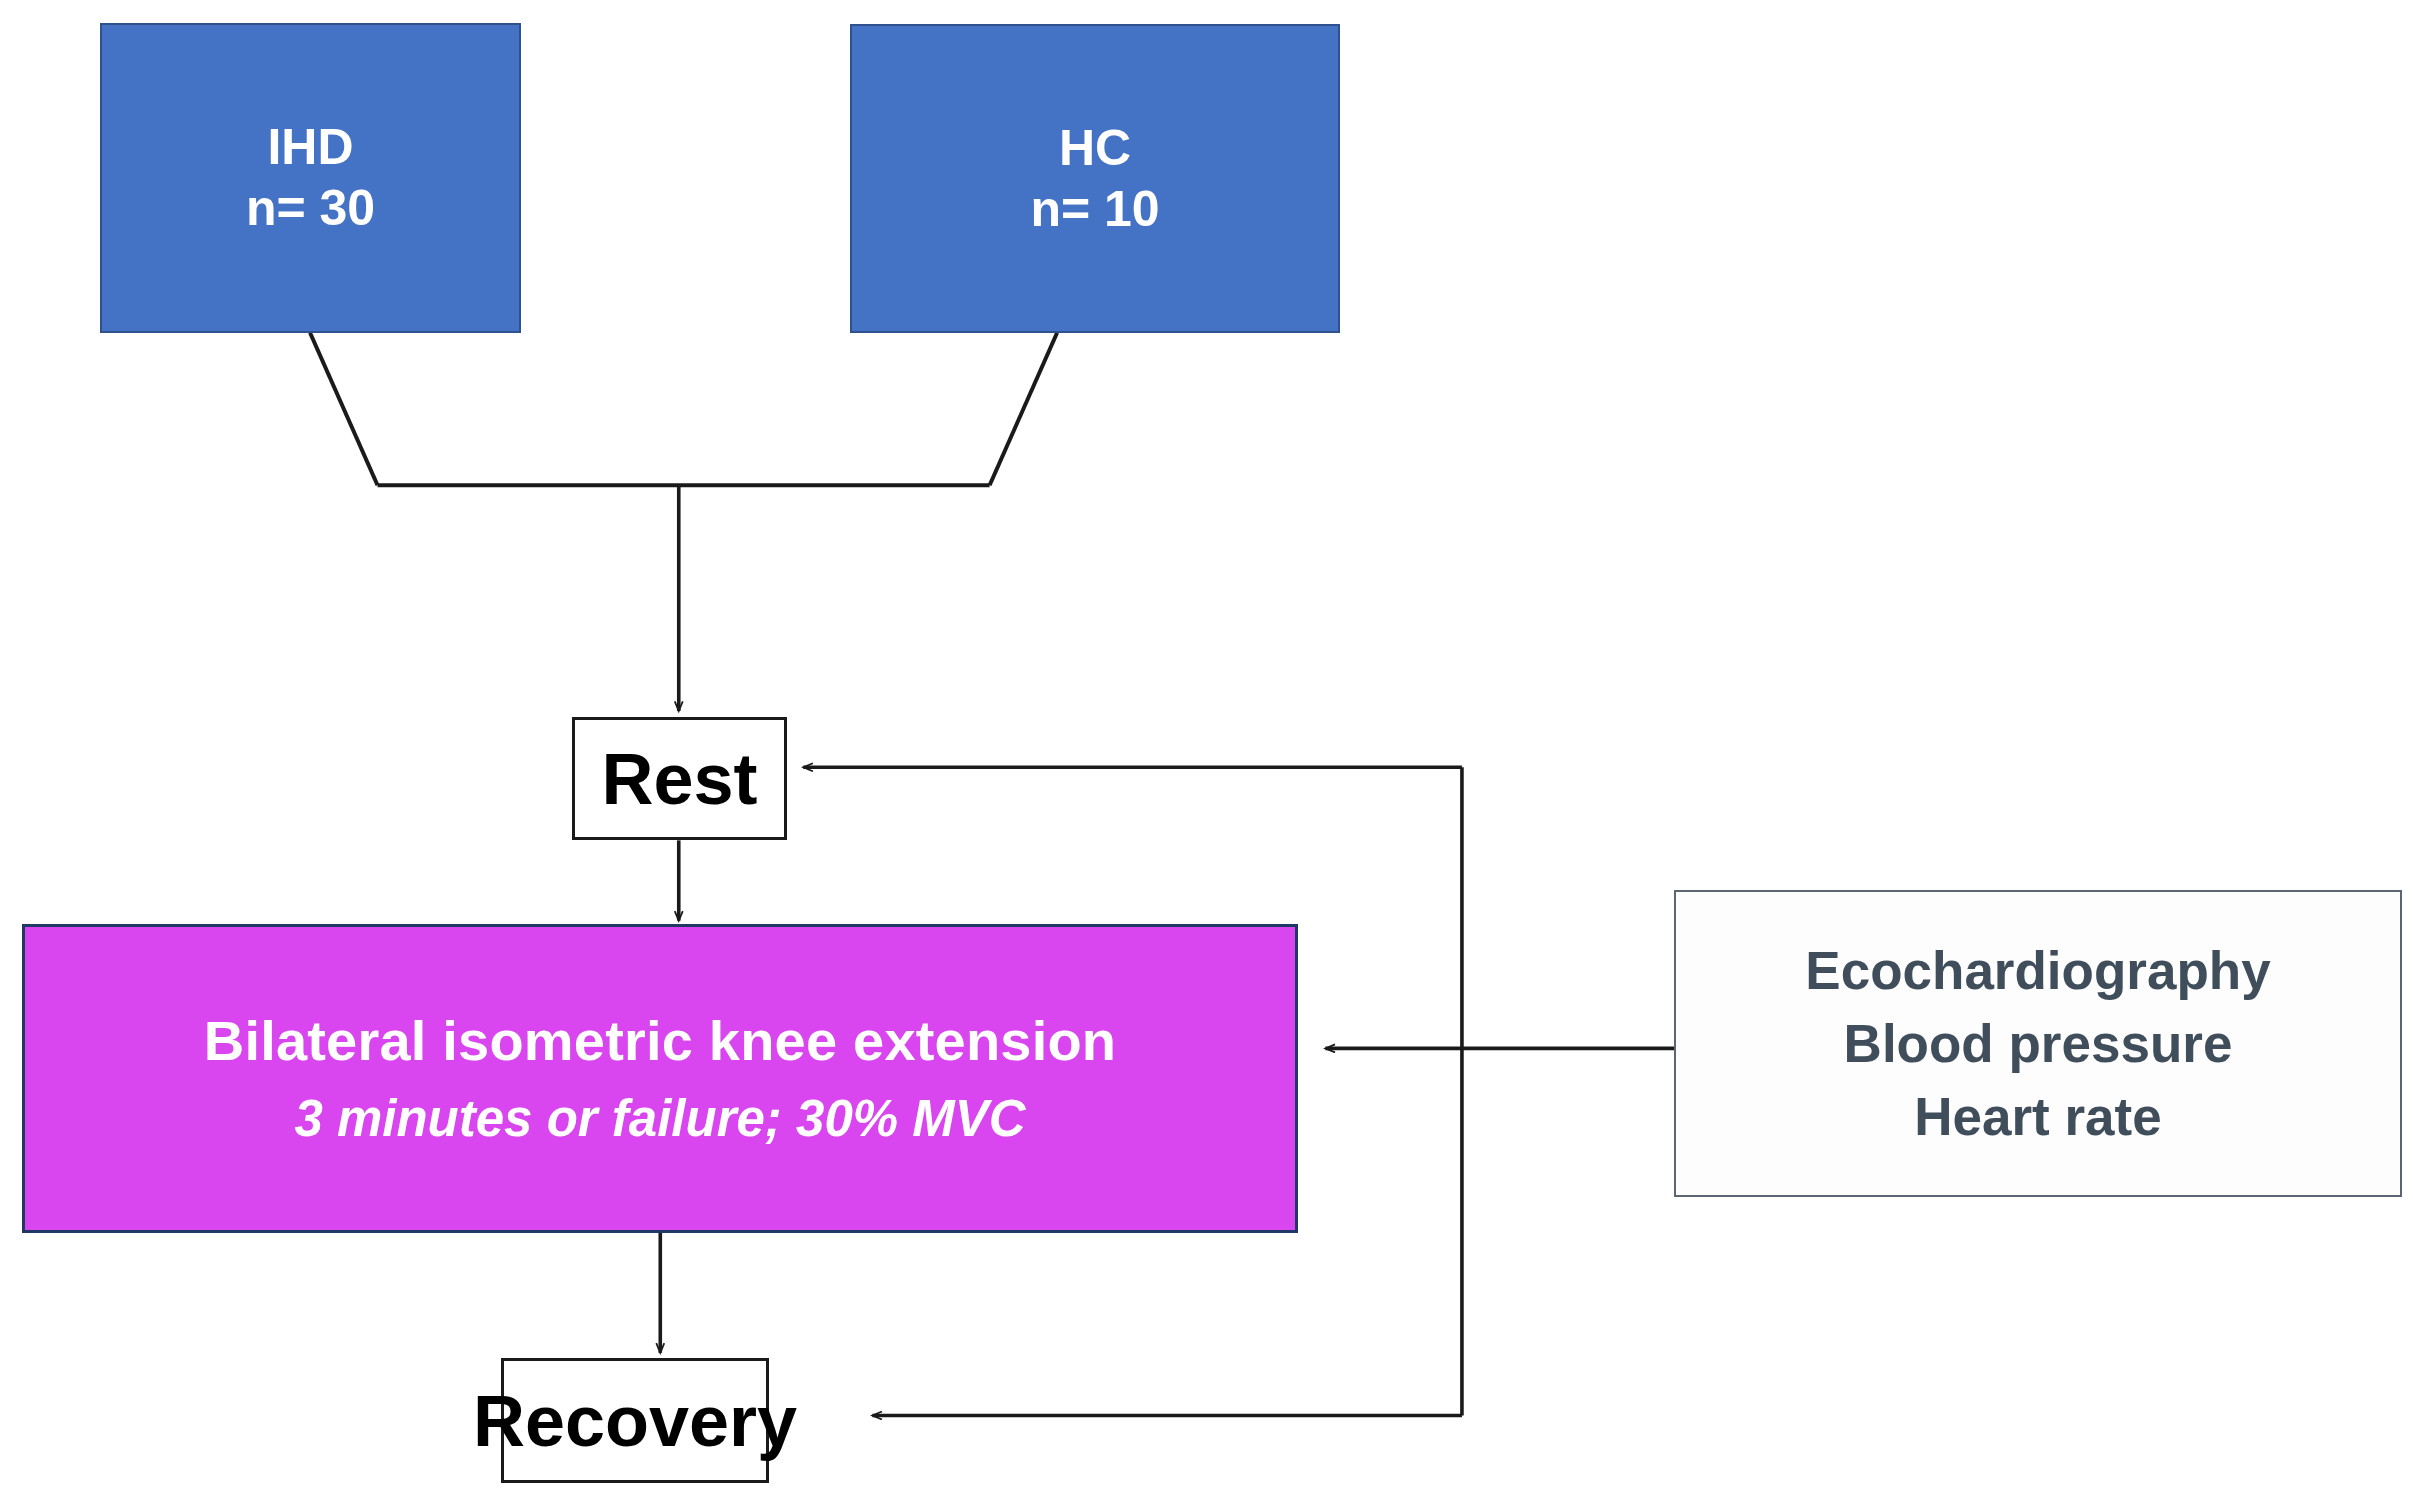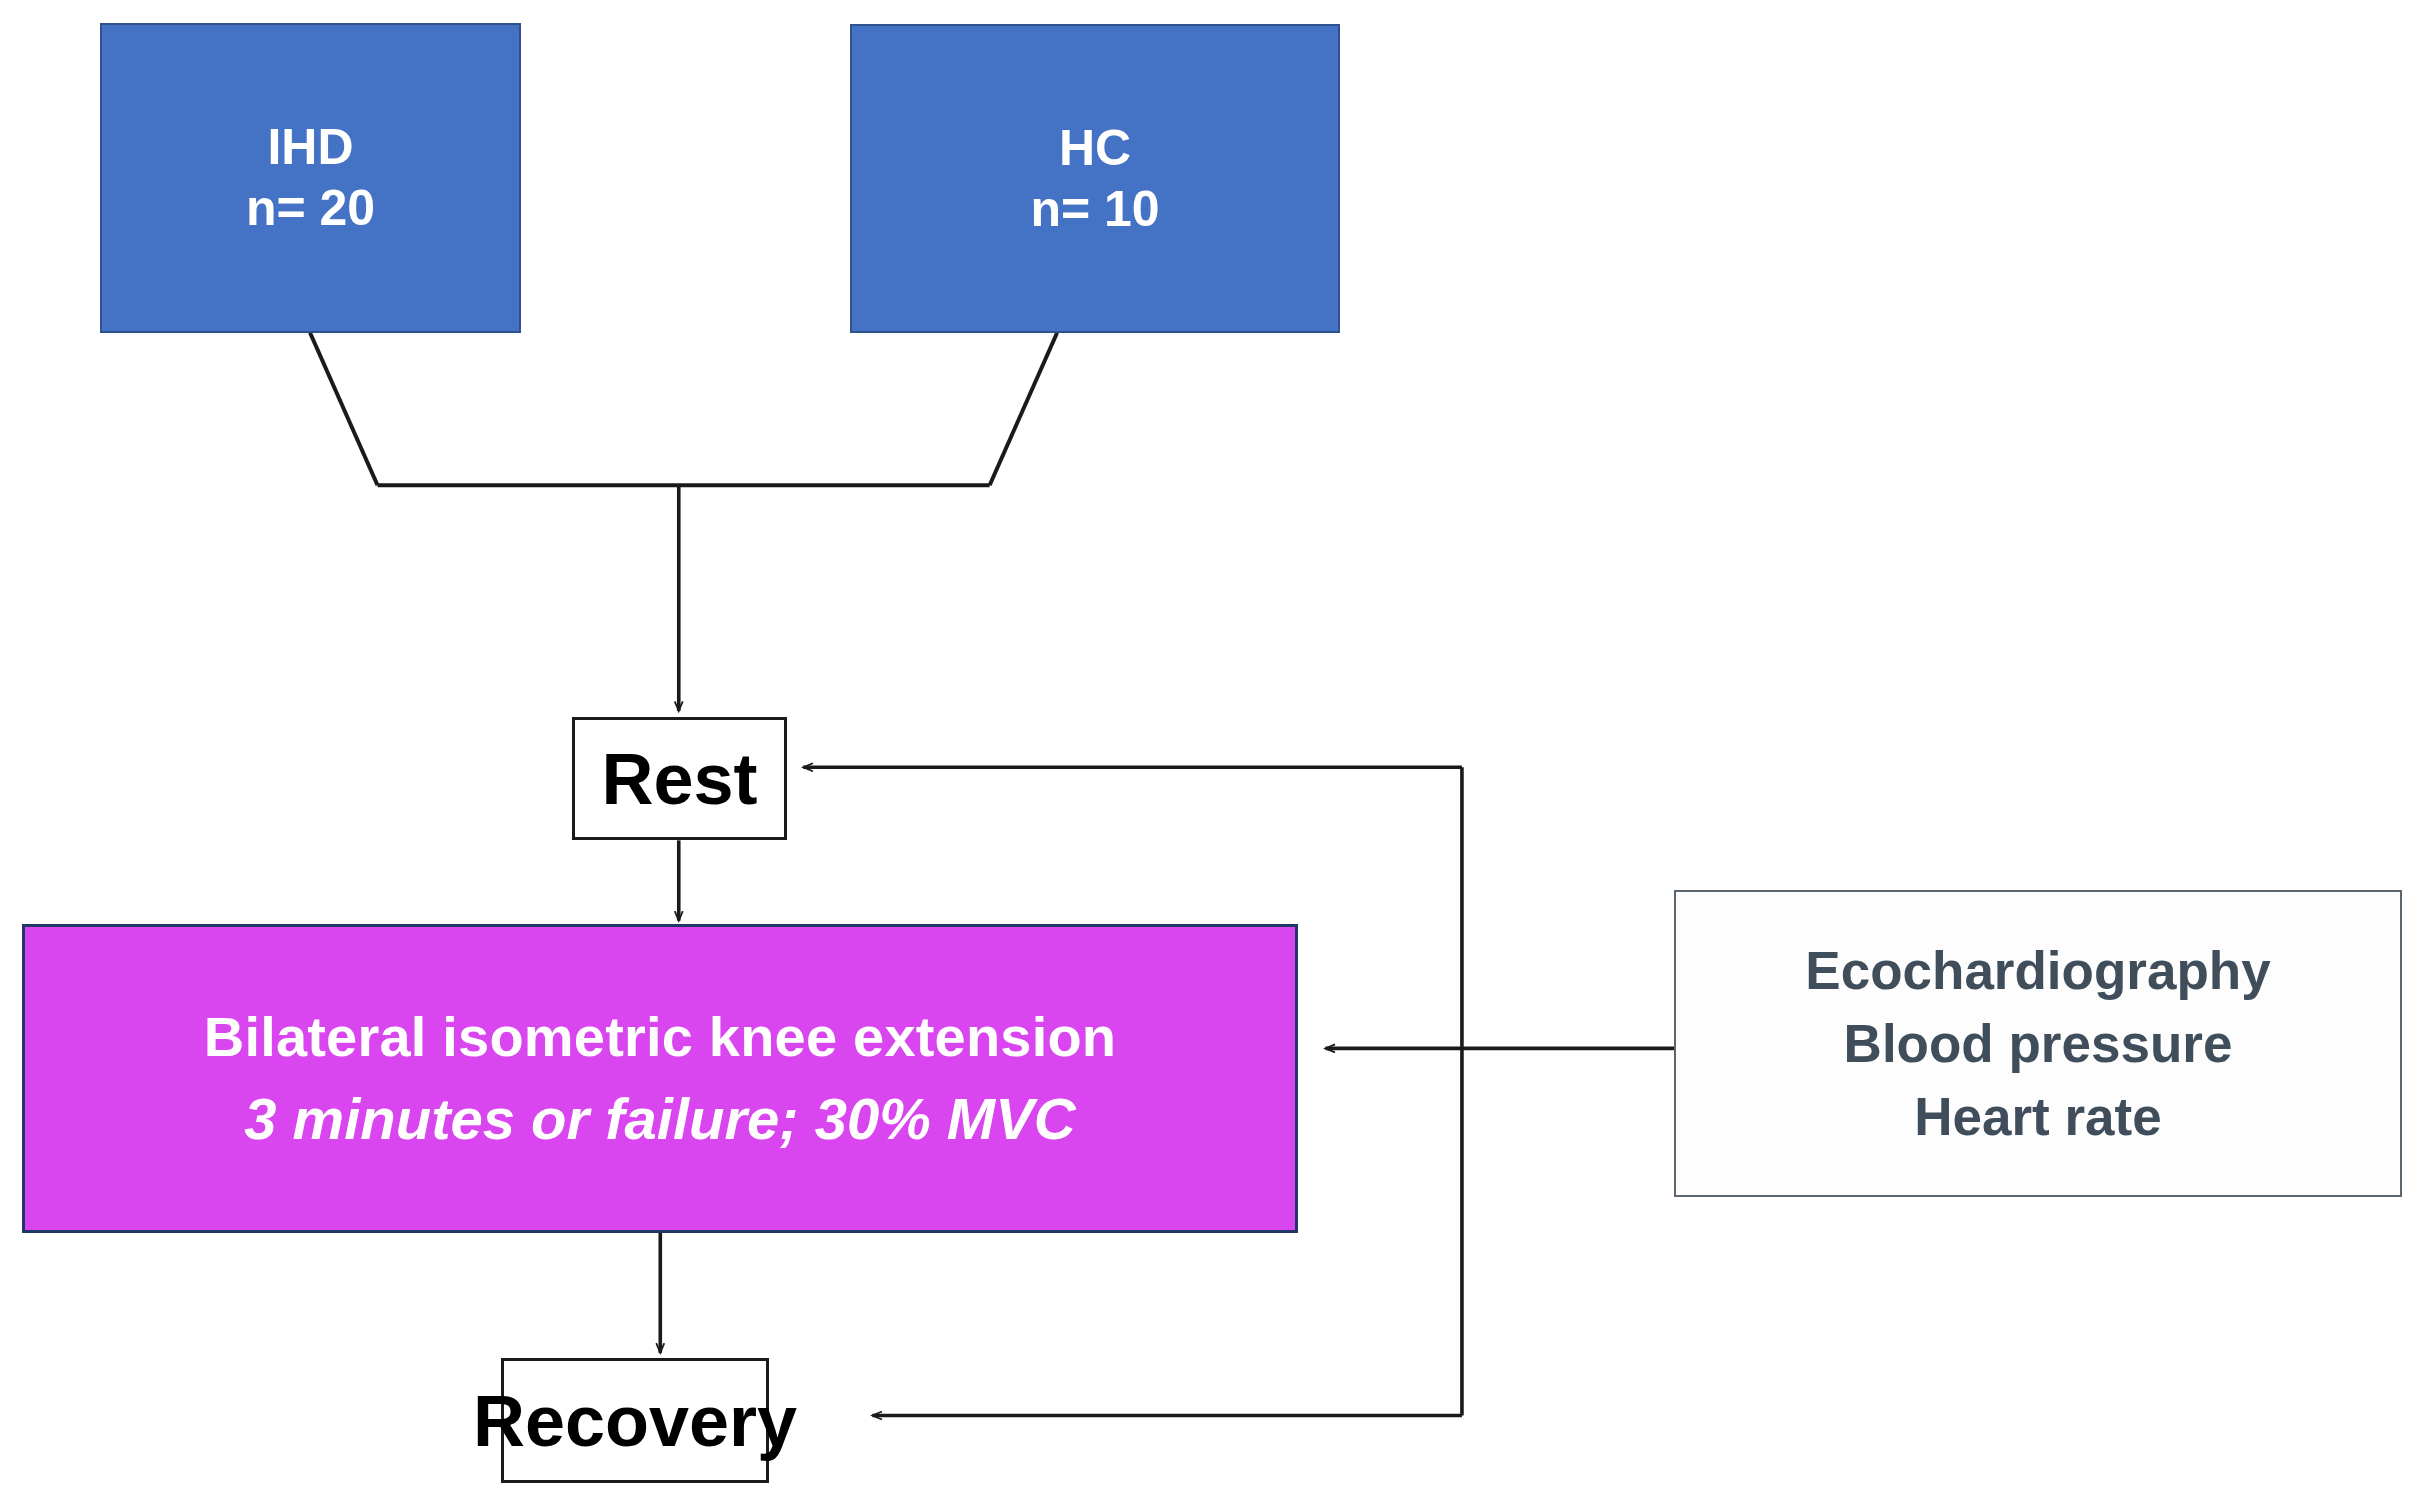--- a/index.html
+++ b/index.html
@@ -49,21 +49,21 @@
     border: 3.2px solid #1F3864;
     color: #FFFFFF;
   }
   .node-protocol .title {
     font-size: 56px;
     font-weight: bold;
     line-height: 1.25;
     letter-spacing: 0.2px;
   }
   .node-protocol .subtitle {
-    font-size: 58px;
+    font-size: 51px;
     font-weight: bold;
     font-style: italic;
     line-height: 1.25;
     margin-top: 11.2px;
   }
 
   
   .node-plain {
     background: #FFFFFF;
     border: 3.2px solid #1A1A1A;
@@ -117,21 +117,21 @@
 
     <g>
       <path d="M 1820 955 L 1820 1762" fill="none" stroke="#1A1A1A" stroke-width="4.5"></path>
       <path d="M 1820 955 L 1000 955" fill="none" stroke="#1A1A1A" stroke-width="4.5" marker-end="url(#ah)"></path>
       <path d="M 1820 1762 L 1086 1762" fill="none" stroke="#1A1A1A" stroke-width="4.5" marker-end="url(#ah)"></path>
     </g>
   </svg>
 
   <div class="node node-filled" style="left:100px; top:22.5px; width:421px; height:310px;">
     <span class="line1">IHD</span>
-    <span class="line2">n= 20</span>
+    <span class="line2">n= 30</span>
   </div>
 
   <div class="node node-filled" style="left:850px; top:24px; width:490px; height:309px;">
     <span class="line1">HC</span>
     <span class="line2">n= 10</span>
   </div>
 
   <div class="node node-plain" style="left:572px; top:717px; width:215px; height:123px;">
     <span>Rest</span>
   </div>

